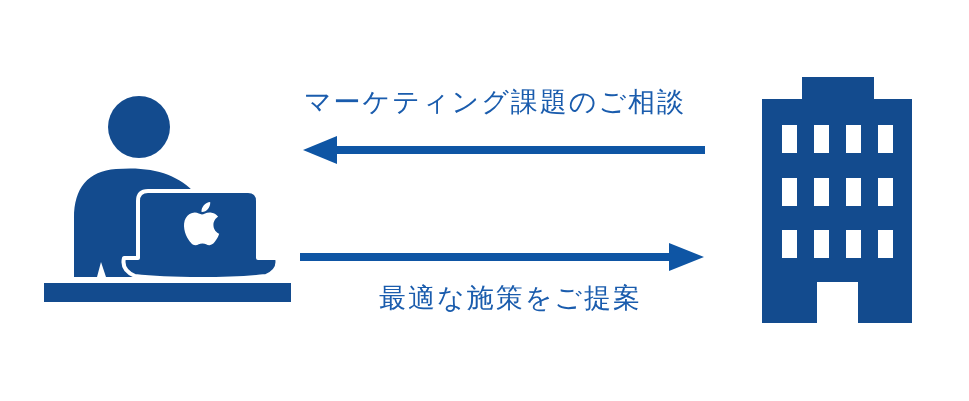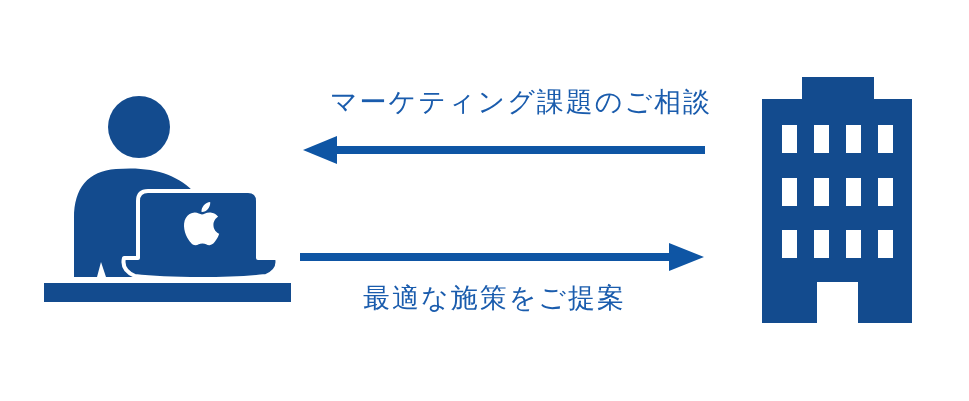--- a/index.html
+++ b/index.html
@@ -37,31 +37,31 @@
 
     <path class="laptop-body" d="M 80 163 L 94 163 L 94 106 Q 94 96 104 96 L 204 96 Q 214 96 214 106 L 214 163 L 233 163 Q 236 175 222 181 Q 196 184 156 184 Q 116 184 91 181 Q 77 175 80 163 Z"></path>
 
     <g transform="translate(136,107) scale(1.8)">
       <path class="fill-white" d="M12.152 6.896c-.948 0-2.415-1.078-3.96-1.04-2.04.027-3.91 1.183-4.961 3.014-2.117 3.675-.546 9.103 1.519 12.09 1.013 1.454 2.208 3.09 3.792 3.039 1.52-.065 2.09-.987 3.935-.987 1.831 0 2.35.987 3.96.948 1.637-.026 2.676-1.48 3.676-2.948 1.156-1.688 1.636-3.325 1.662-3.415-.039-.013-3.182-1.221-3.22-4.857-.026-3.04 2.48-4.494 2.597-4.559-1.429-2.09-3.623-2.324-4.39-2.376-2-.156-3.675 1.09-4.61 1.09zM15.53 3.83c.843-1.012 1.4-2.427 1.245-3.83-1.207.052-2.662.805-3.532 1.818-.78.896-1.454 2.338-1.273 3.714 1.338.104 2.715-.688 3.559-1.701"></path>
     </g>
 
     <rect class="fill-icon" x="0" y="188" width="247" height="19"></rect>
   </svg>
 
-  <div class="flow-label" style="left:311px; top:88px; width:420px;">マーケティング課題のご相談</div>
+  <div class="flow-label" style="left:285px; top:88px; width:420px;">マーケティング課題のご相談</div>
   <svg class="abs" style="left:298px; top:133px;" width="412" height="36" viewBox="0 0 412 36">
     <rect class="fill-arrow" x="32" y="13" width="375" height="8"></rect>
     <polygon class="fill-arrow" points="5,17 39,3 39,31"></polygon>
   </svg>
 
   <svg class="abs" style="left:296px; top:241px;" width="412" height="32" viewBox="0 0 412 32">
     <rect class="fill-arrow" x="4" y="12" width="375" height="8"></rect>
     <polygon class="fill-arrow" points="408,16 373,2 373,30"></polygon>
   </svg>
-  <div class="flow-label" style="left:284px; top:284px; width:421px;">最適な施策をご提案</div>
+  <div class="flow-label" style="left:300px; top:284px; width:421px;">最適な施策をご提案</div>
 
   <svg class="abs" style="left:762px; top:77px;" width="150" height="246" viewBox="0 0 150 246">
 
     <rect class="fill-icon" x="40" y="0" width="72" height="26"></rect>
 
     <rect class="fill-icon" x="0" y="22" width="150" height="224"></rect>
 
     <g>
       <rect class="fill-white" x="20" y="48" width="15" height="28"></rect>
       <rect class="fill-white" x="52" y="48" width="15" height="28"></rect>

